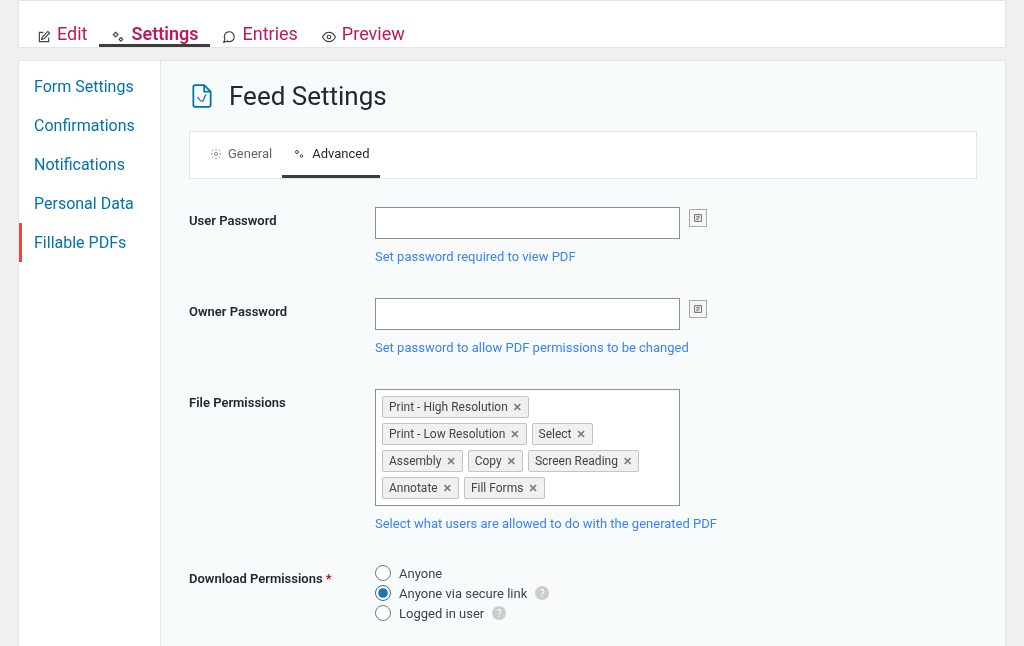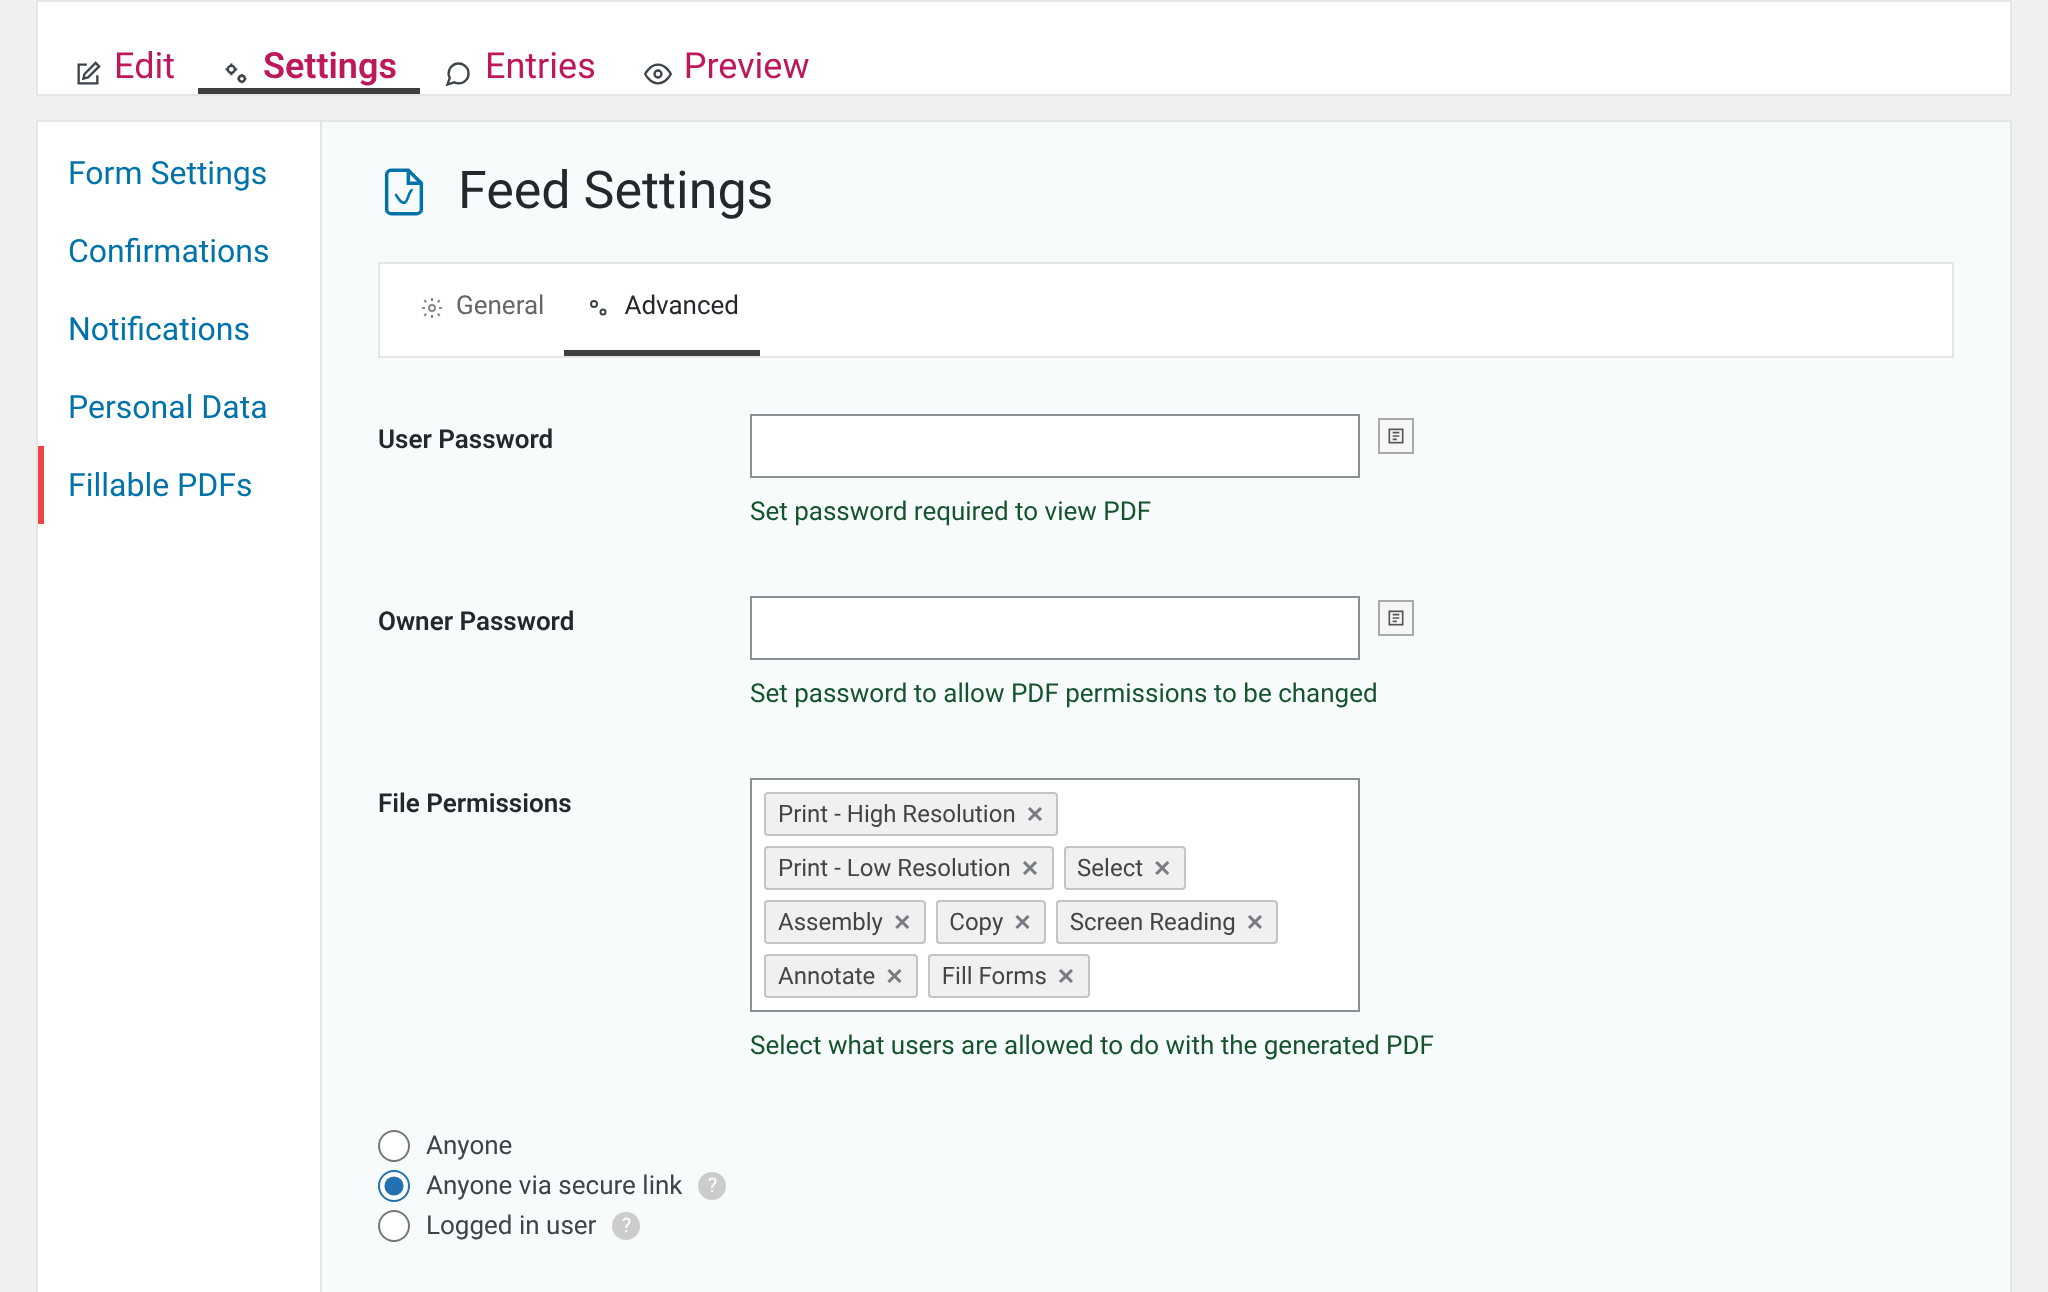--- a/index.html
+++ b/index.html
@@ -131,21 +131,21 @@
     background: #f6f6f6;
     align-items: center; justify-content: center;
     font-size: 10px;
     color: #555;
     vertical-align: top;
     margin-left: 6px;
     margin-top: 2px;
     cursor: pointer;
   }
   .help-text {
-    color: #14532d;
+    color: #3b82f6;
     font-size: 13px;
     margin-top: 10px;
   }
 
   .tagbox {
     border: 1px solid #8c8f94;
     background: #fff;
     width: 305px;
     padding: 6px;
     display: flex;
@@ -341,20 +341,24 @@
             <span class="tag">
                 <span>Fill Forms</span>
                 <span class="x">✕</span>
               </span>
           </div>
           <div class="help-text">Select what users are allowed to do with the generated PDF</div>
         </div>
       </div>
 
       <div class="form-row">
+        <div class="form-label">
+          <span>Download Permissions</span>
+          <span class="req">*</span>
+        </div>
         <div class="form-control">
           <div class="radio-row">
             <input type="radio" name="dlperm" style="">
             <span>Anyone</span>
           </div>
           <div class="radio-row">
             <input type="radio" name="dlperm" checked="" style="">
             <span>Anyone via secure link</span>
             <span class="help-icon">?</span>
           </div>

